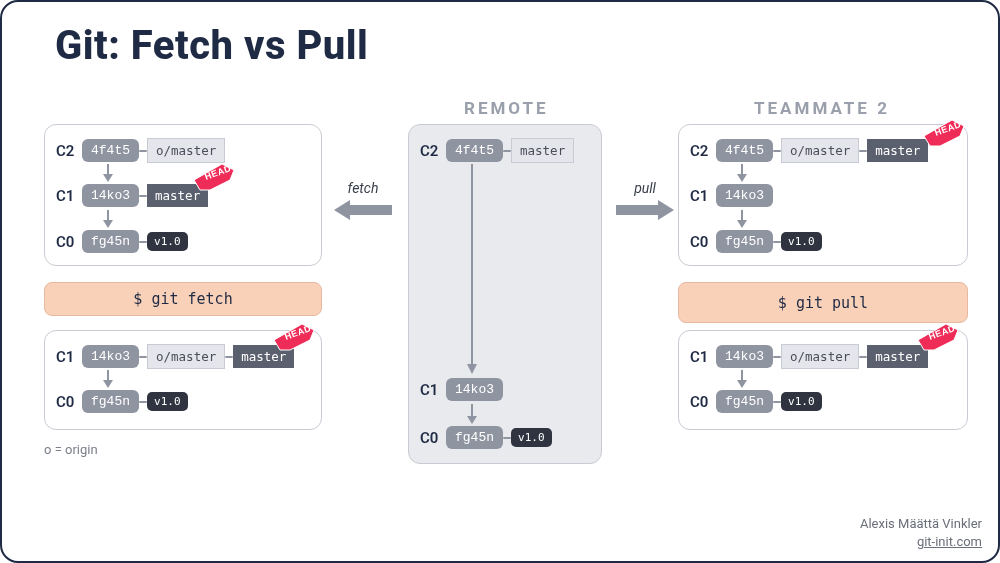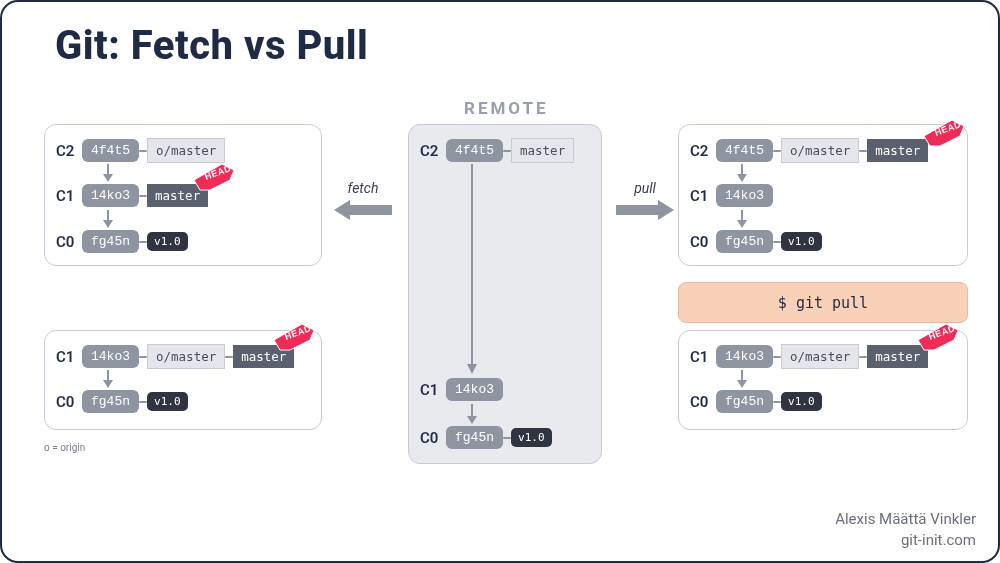--- a/index.html
+++ b/index.html
@@ -17,32 +17,33 @@
   .branch.dark{background:#5b606e;color:#fff}
   .tag{background:#2f3440;color:#fff;border-radius:5px;font-size:11px;padding:3px 7px;font-family:ui-monospace,Menlo,Consolas,monospace}
   .link{width:8px;height:2px;background:#8f94a1;border-radius:1px}
   .big-arrow{position:absolute;color:#8f94a1;display:flex;flex-direction:column;align-items:center}
   .big-arrow .lbl{font-style:italic;font-size:14px;color:#3a3f4c;margin-bottom:2px}
   .down-arrow{position:absolute;width:16px;display:flex;align-items:center;justify-content:center}
   .down-arrow svg{overflow:visible}
   .head-flag{position:absolute;width:44px;height:30px}
   .head-flag svg{overflow:visible}
   .head-flag text{font:700 9px sans-serif;fill:#fff;letter-spacing:.5px}
-  .footnote{position:absolute;font-size:10px;color:#7a7f8a}
-  .credit{position:absolute;right:22px;bottom:10px;font-size:15px;color:#6a6f7a;text-align:right;line-height:1.4}
-  .credit .url{}
+  .footnote{position:absolute;font-size:13px;color:#7a7f8a}
+  .credit{position:absolute;right:16px;bottom:10px;font-size:13px;color:#6a6f7a;text-align:right;line-height:1.4}
+  .credit .url{text-decoration:underline}
 </style>
 </head>
 <body>
 
 <div class="canvas">
 
   <div class="title">Git: Fetch vs Pull</div>
 
   <div class="col-header" style="left:462px;top:96px">REMOTE</div>
+  <div class="col-header" style="left:752px;top:96px">TEAMMATE 2</div>
 
   <div class="panel grey" style="left:406px;top:122px;width:194px;height:340px"></div>
 
   <div class="row" style="left:418px;top:136px">
     <span class="clabel">C2</span>
     <span class="hash">4f4t5</span>
     <span class="link"></span>
     <span class="branch light">master</span>
   </div>
   <div class="down-arrow" style="left:462px;top:162px;height:210px">
@@ -113,20 +114,21 @@
     <span class="link"></span>
     <span class="tag">v1.0</span>
   </div>
   <div class="head-flag" style="left:192px;top:158px">
     <svg width="44" height="34">
         <polygon points="6,30 0,20 28,4 40,10 36,20 16,30" fill="#ef2b57" stroke="#fff" stroke-width="1"></polygon>
         <text x="12" y="20" transform="rotate(-20 12 20)">HEAD</text>
       </svg>
   </div>
 
+  <div class="cmd" style="left:42px;top:280px;width:278px;height:34px">$ git fetch</div>
 
   <div class="panel" style="left:42px;top:328px;width:278px;height:100px"></div>
   <div class="row" style="left:54px;top:342px">
     <span class="clabel">C1</span>
     <span class="hash">14ko3</span>
     <span class="link"></span>
     <span class="branch light">o/master</span>
     <span class="link"></span>
     <span class="branch dark">master</span>
   </div>

